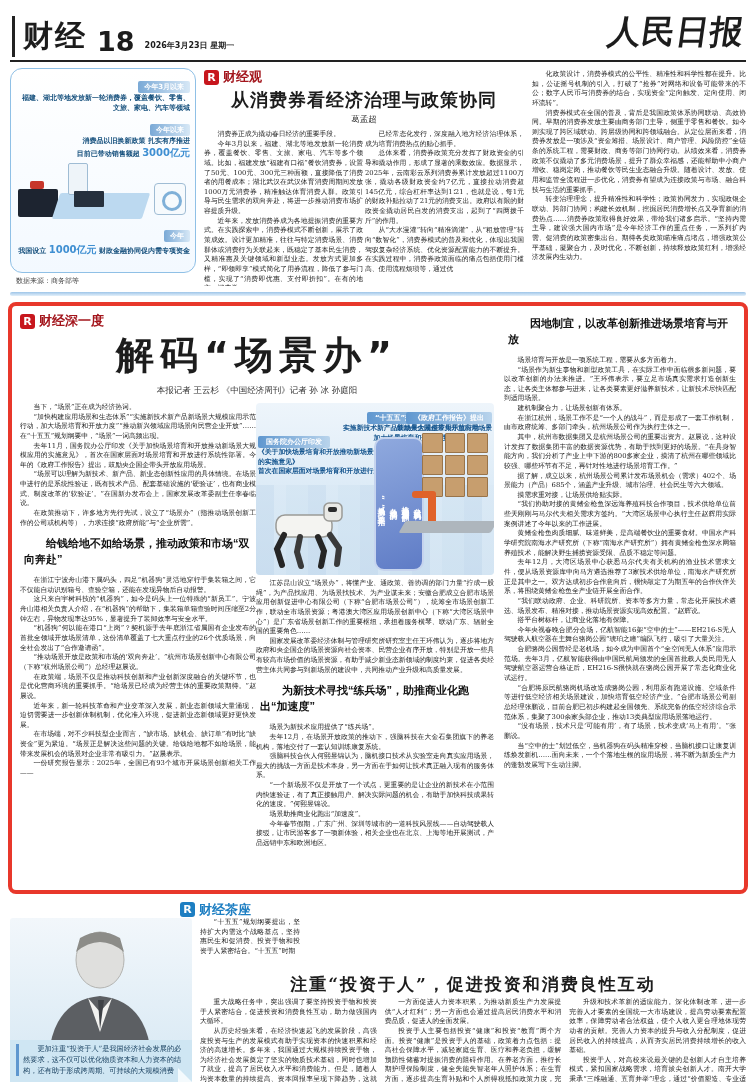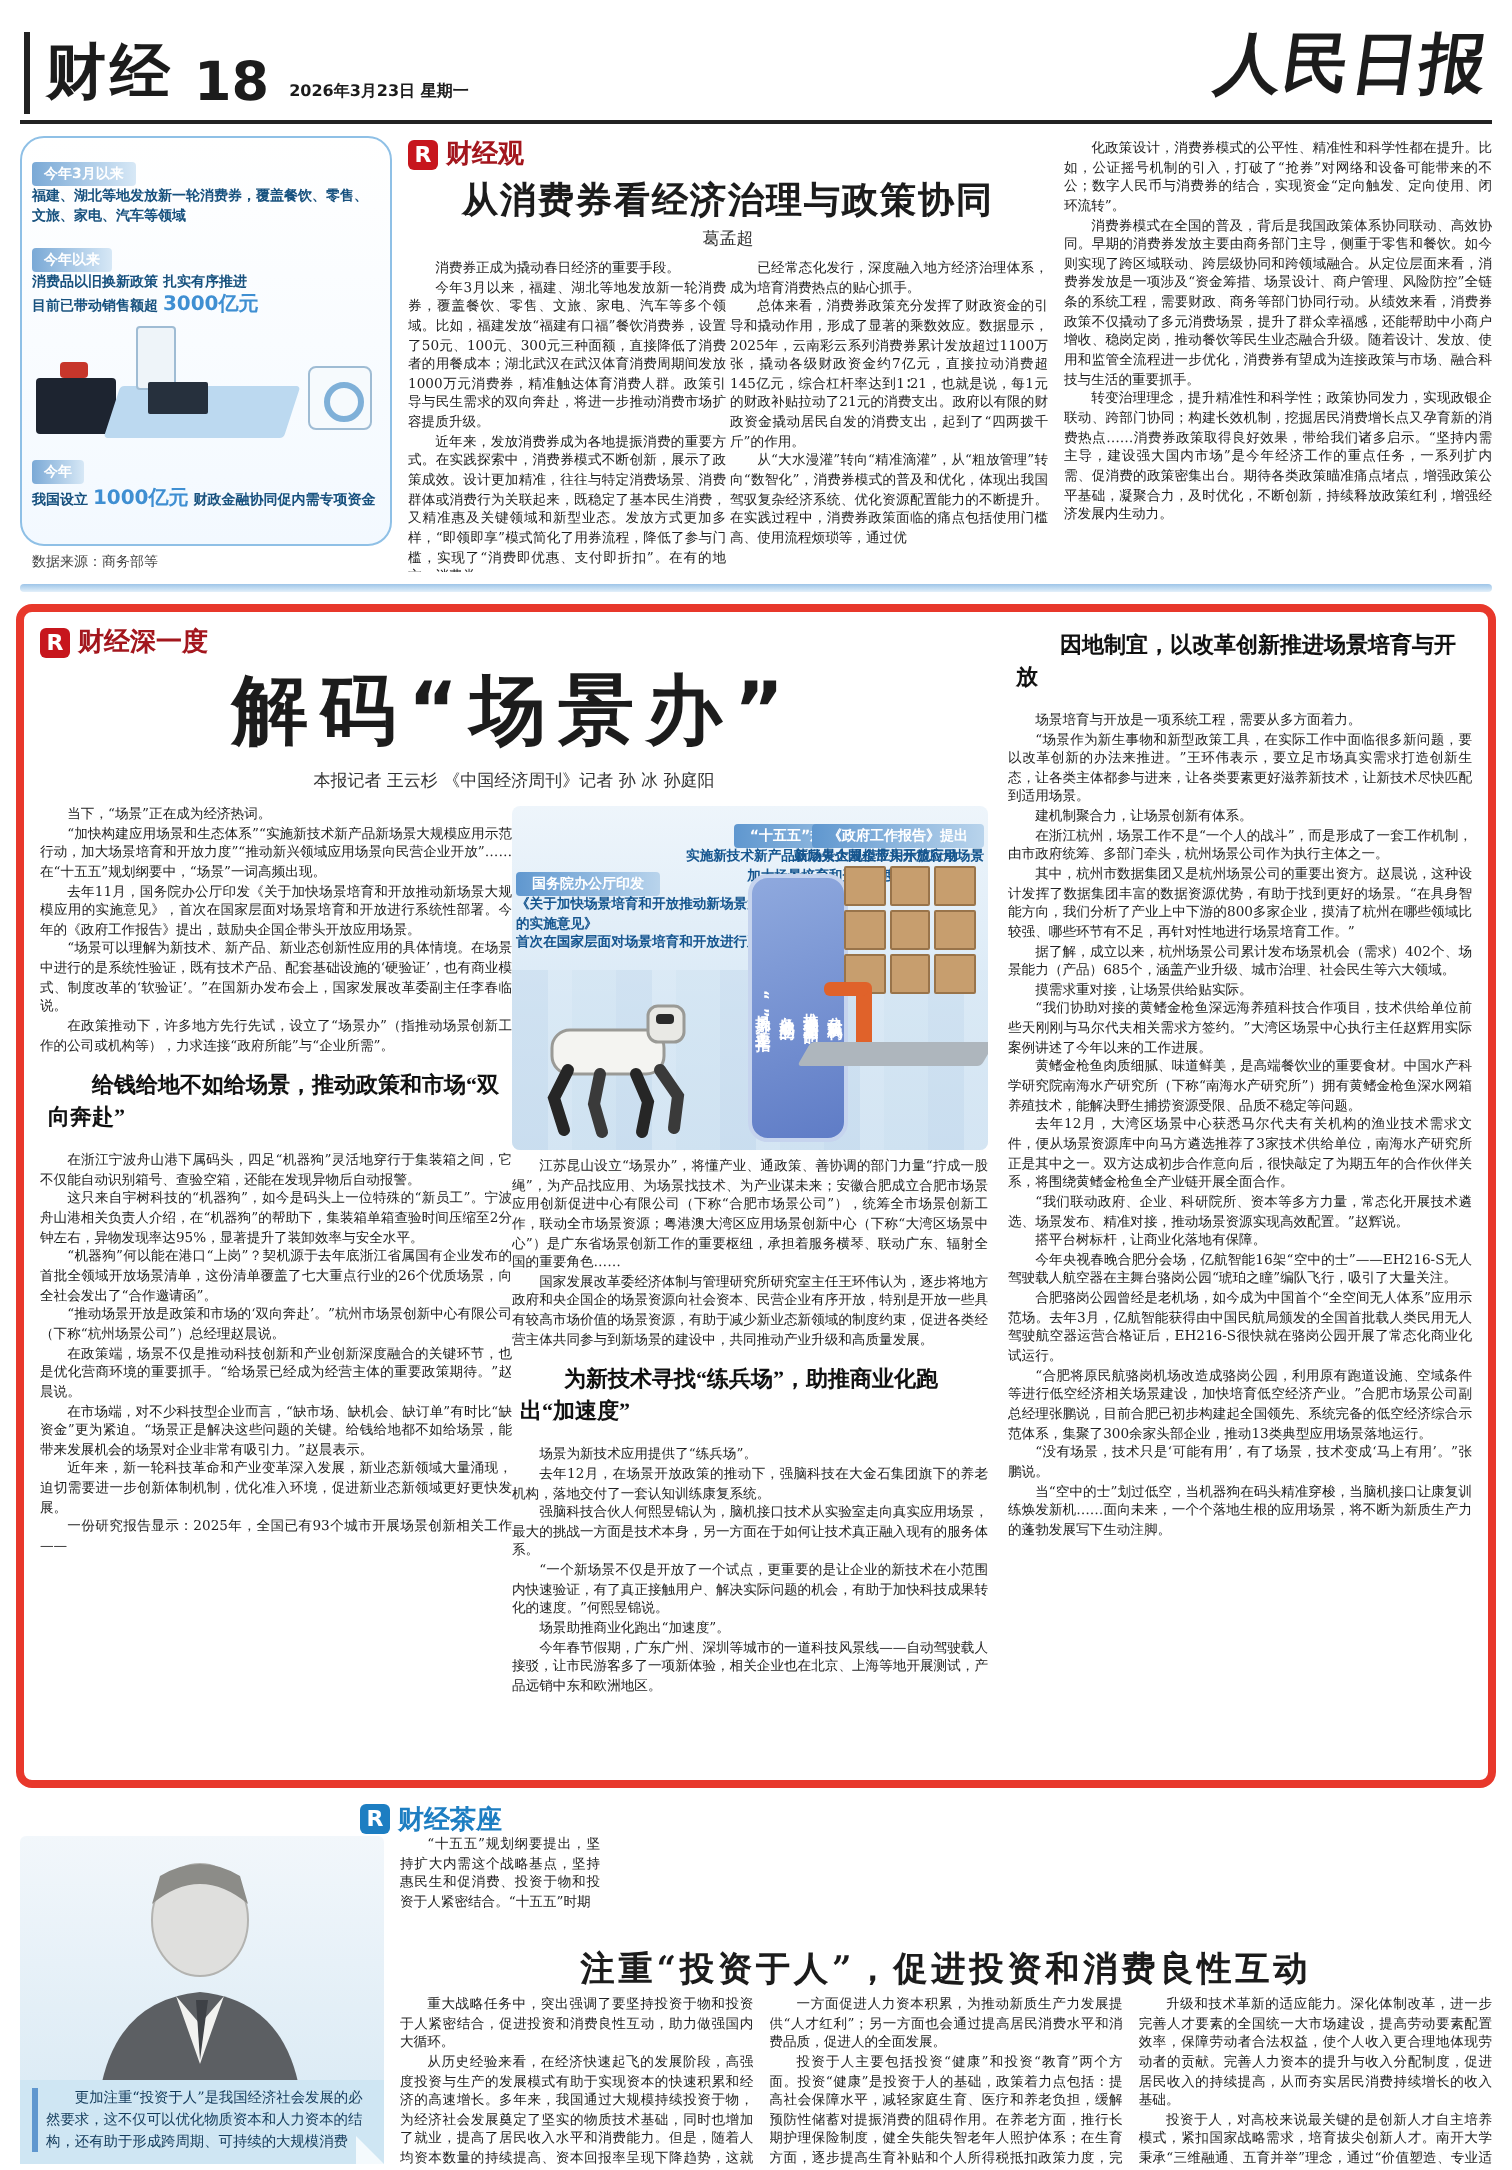--- a/index.html
+++ b/index.html
@@ -19,21 +19,21 @@
         font-family:"DejaVu Sans","Liberation Sans",sans-serif;}
   .rbox{width:15px;height:15px;border-radius:3px;color:#fff;display:inline-flex;align-items:center;
         justify-content:center;font-size:11px;font-weight:bold;}
   .red .rbox{background:#c7161d;} .red{color:#a3161d;}
   .blue .rbox{background:#1d7ec2;} .blue{color:#1d7ec2;}
   .author-line{text-align:center;font-size:8.5px;margin:2px 0 4px 0;color:#333;}
   
   .top-sec{display:flex;gap:8px;margin:6px 10px 0 10px;height:218px;}
   .info-col{width:186px;flex:none;display:flex;flex-direction:column;}
   .info-frame{border:1.5px solid #8fc0e6;border-radius:12px;padding:5px;flex:1;position:relative;overflow:hidden;
-              background:linear-gradient(180deg,#ffffff,#f3f9ff);}
+              background:linear-gradient(180deg,#ffffff,#f3f9ff);text-align:right;}
   .info-pill{background:linear-gradient(90deg,#7aa9d6,#d7e8f6);color:#fff;font-size:7px;font-weight:bold;
              font-family:"DejaVu Sans",sans-serif;padding:1px 6px;border-radius:2px;display:inline-block;}
   .info-txt{font-size:7px;line-height:1.4;color:#17517e;font-weight:bold;margin:1px 0 3px 0;
             font-family:"DejaVu Sans",sans-serif;}
   .info-num{color:#3f8fd2;font-size:10px;font-weight:900;}
   .info-illus{position:relative;height:58px;margin:2px 0;}
   .kitchen{position:absolute;left:2px;bottom:4px;width:40px;height:28px;background:#1d2430;border-radius:2px;}
   .kitchen:before{content:"";position:absolute;left:12px;top:-8px;width:14px;height:8px;background:#c7362b;border-radius:2px;}
   .floor{position:absolute;left:40px;bottom:2px;width:90px;height:26px;background:#bcd9f0;transform:skewX(-18deg);border-radius:2px;}
   .tv{position:absolute;left:58px;bottom:14px;width:30px;height:16px;background:#26303d;border-radius:1px;}
@@ -52,21 +52,21 @@
   .deep{margin:0 8px;border:4px solid #e8382b;border-radius:8px;height:572px;padding:6px 8px;
         display:flex;gap:10px;background:#fff;overflow:hidden;}
   .deep-main{flex:1;display:flex;flex-direction:column;min-width:0;}
   .deep-title{font-family:"DejaVu Sans",sans-serif;font-size:38px;font-weight:900;letter-spacing:6px;
               text-align:center;margin:0;}
   .deep-byline{text-align:center;font-size:8.5px;color:#333;margin:4px 0 6px 0;}
   .deep-cols{display:flex;gap:0;flex:1;overflow:hidden;}
   .deep-left{width:236px;flex:none;overflow:hidden;}
   .deep-mid{flex:1;overflow:hidden;display:flex;flex-direction:column;min-width:0;}
   .deep-right{width:232px;flex:none;overflow:hidden;padding-top:2px;}
-  .subhead{font-family:Liberation Serif, serif;font-size:11px;font-weight:900;line-height:1.45;
+  .subhead{font-family:Liberation Sans, sans-serif;font-size:11px;font-weight:900;line-height:1.45;
            margin:8px 4px;text-indent:2em;color:#111;}
   
   .illus{position:relative;height:172px;flex:none;border-radius:4px;overflow:hidden;
          background:linear-gradient(180deg,#eef5fb 0%,#d9e9f6 60%,#cfe2f2 100%);margin-bottom:4px;}
   .city{position:absolute;bottom:0;left:0;right:0;height:90px;opacity:.5;
         background:repeating-linear-gradient(90deg,#c4d9ec 0 18px,#d9e8f4 18px 30px,#cfe2f0 30px 52px);}
   .pill{background:linear-gradient(90deg,#5f97cf,#b9d4ec);color:#fff;font-size:7px;font-weight:bold;
         font-family:"DejaVu Sans",sans-serif;padding:1px 8px;border-radius:2px;display:inline-block;}
   .tagtxt{font-size:6.8px;color:#16568f;font-weight:bold;line-height:1.4;font-family:"DejaVu Sans",sans-serif;}
   .tag{position:absolute;}
@@ -198,22 +198,22 @@
               <p class="bp">“场景可以理解为新技术、新产品、新业态创新性应用的具体情境。在场景中进行的是系统性验证，既有技术产品、配套基础设施的‘硬验证’，也有商业模式、制度改革的‘软验证’。”在国新办发布会上，国家发展改革委副主任李春临说。</p>
               <p class="bp">在政策推动下，许多地方先行先试，设立了“场景办”（指推动场景创新工作的公司或机构等），力求连接“政府所能”与“企业所需”。</p>
             </div>
           <div class="subhead">给钱给地不如给场景，推动政策和市场“双向奔赴”</div>
           <div>
               <p class="bp">在浙江宁波舟山港下属码头，四足“机器狗”灵活地穿行于集装箱之间，它不仅能自动识别箱号、查验空箱，还能在发现异物后自动报警。</p>
               <p class="bp">这只来自宇树科技的“机器狗”，如今是码头上一位特殊的“新员工”。宁波舟山港相关负责人介绍，在“机器狗”的帮助下，集装箱单箱查验时间压缩至2分钟左右，异物发现率达95%，显著提升了装卸效率与安全水平。</p>
               <p class="bp">“机器狗”何以能在港口“上岗”？契机源于去年底浙江省属国有企业发布的首批全领域开放场景清单，这份清单覆盖了七大重点行业的26个优质场景，向全社会发出了“合作邀请函”。</p>
               <p class="bp">“推动场景开放是政策和市场的‘双向奔赴’。”杭州市场景创新中心有限公司（下称“杭州场景公司”）总经理赵晨说。</p>
               <p class="bp">在政策端，场景不仅是推动科技创新和产业创新深度融合的关键环节，也是优化营商环境的重要抓手。“给场景已经成为经营主体的重要政策期待。”赵晨说。</p>
+              <p class="bp">近年来，新一轮科技革命和产业变革深入发展，新业态新领域大量涌现，迫切需要进一步创新体制机制，优化准入环境，促进新业态新领域更好更快发展。</p>
               <p class="bp">在市场端，对不少科技型企业而言，“缺市场、缺机会、缺订单”有时比“缺资金”更为紧迫。“场景正是解决这些问题的关键。给钱给地都不如给场景，能带来发展机会的场景对企业非常有吸引力。”赵晨表示。</p>
-              <p class="bp">近年来，新一轮科技革命和产业变革深入发展，新业态新领域大量涌现，迫切需要进一步创新体制机制，优化准入环境，促进新业态新领域更好更快发展。</p>
               <p class="bp">一份研究报告显示：2025年，全国已有93个城市开展场景创新相关工作——</p>
             </div>
         </div>
 
         <div class="deep-mid">
           <div class="illus">
             <div class="city"></div>
             <div class="tag tag-mid">
               <span class="pill">“十五五”规划纲要提出</span>
               <div class="tagtxt">实施新技术新产品新场景大规模应用示范行动</div>

